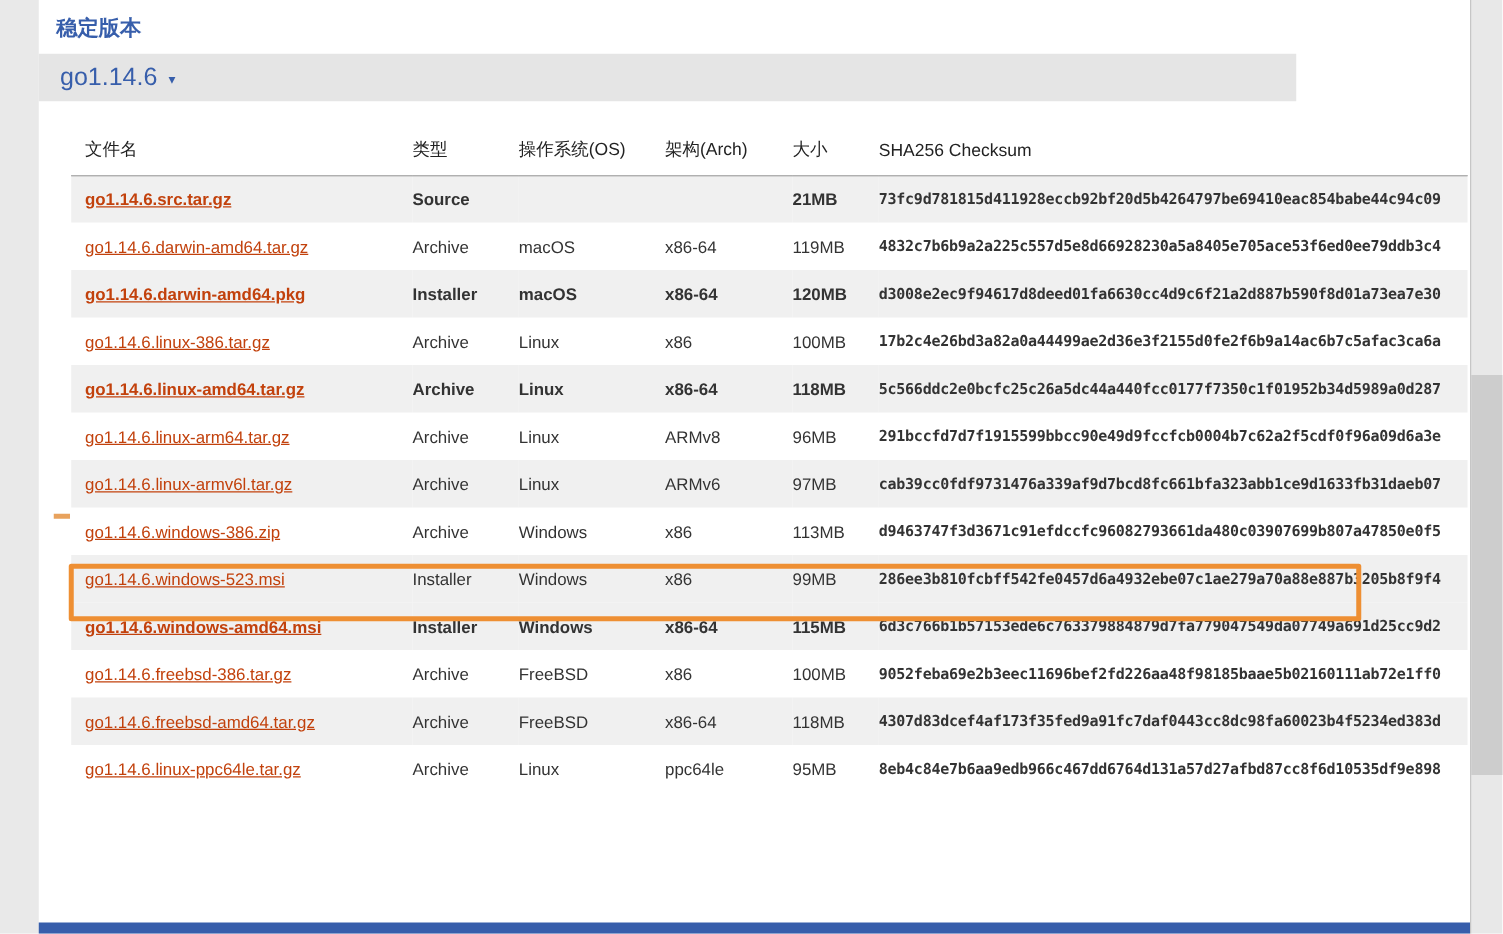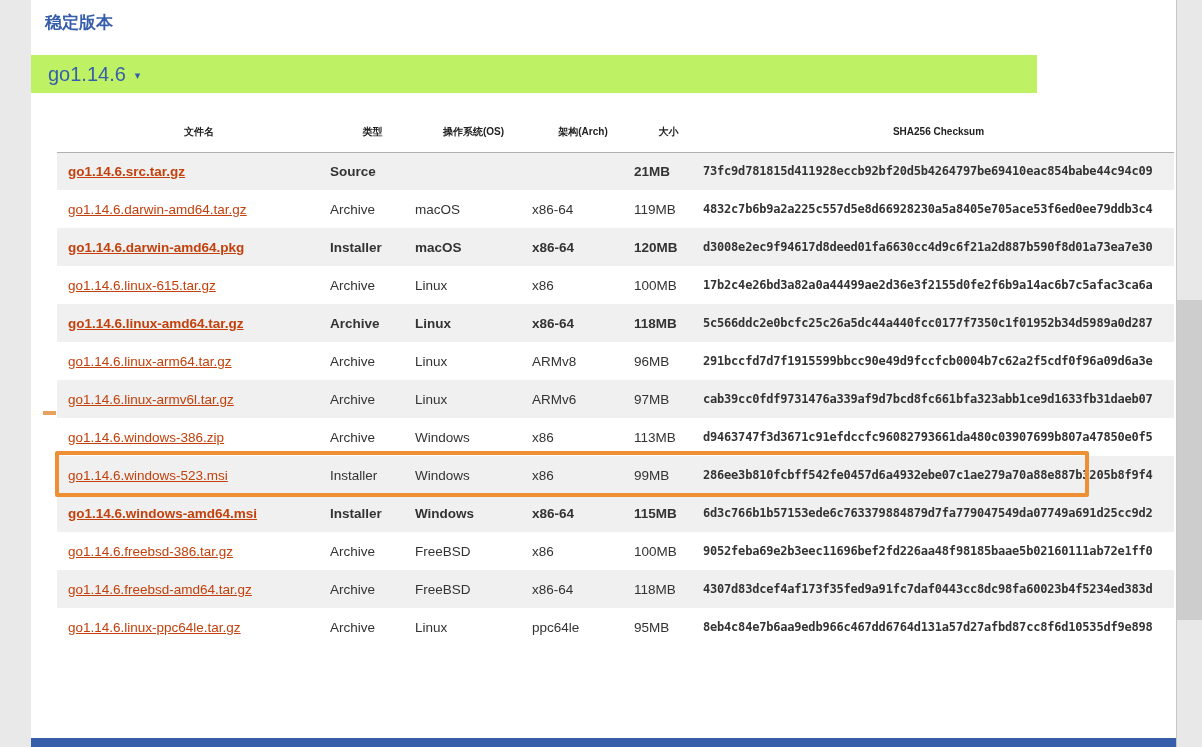--- a/index.html
+++ b/index.html
@@ -9,31 +9,31 @@
     background:#ffffff;
     font-family:"Liberation Sans","DejaVu Sans",sans-serif;
     color:#333;
   }
   .left-gutter { position:absolute; left:0; top:0; width:31px; height:747px; background:#e9e9e9; }
   .content { position:absolute; left:31px; top:0; width:1006px; padding-top:12px; }
   .page-title {
     margin:0 0 0 14px; font-size:17px; font-weight:bold; color:#375eab; line-height:21px;
   }
   .version-bar {
-    margin-top:22px; height:38px; background:#bef264; display:flex; align-items:center;
+    margin-top:10px; height:38px; background:#e5e5e5; display:flex; align-items:center;
     cursor:pointer;
   }
   .version-bar .version-label { margin-left:17px; font-size:20px; color:#375eab; }
   .version-bar .caret { margin-left:9px; font-size:11px; color:#375eab; padding-top:2px; }
 
   table.dl { border-collapse:collapse; table-layout:fixed; margin:19px 0 0 26px; width:1117px; }
   col.c-file { width:273px; } col.c-type { width:85px; } col.c-os { width:117px; }
   col.c-arch { width:102px; } col.c-size { width:69px; } col.c-sum { width:auto; }
   thead th {
-    text-align:center; font-size:10px; font-weight:bold; color:#222;
+    text-align:left; font-size:14px; font-weight:normal; color:#222;
     height:40px; vertical-align:middle; border-bottom:1px solid #b0b0b0; padding:0;
   }
   thead th:first-child { padding-left:11px; }
   tbody td { height:38px; vertical-align:middle; padding:0; font-size:13.5px; color:#333; }
   tbody td.col-file { padding-left:11px; }
   tbody tr.striped { background:#f0f0f0; }
   tbody tr.featured td, tbody tr.featured a { font-weight:bold; }
   td.col-file a { color:#c2410c; text-decoration:underline; font-size:13.5px; cursor:pointer; }
   td.col-sum { font-family:"DejaVu Sans Mono","Liberation Mono",monospace; font-size:12px; color:#333; letter-spacing:-0.2px;font-weight:bold; }
 
@@ -101,21 +101,21 @@
         </tr>
         <tr class="striped featured">
           <td class="col-file"><a href="#">go1.14.6.darwin-amd64.pkg</a></td>
           <td>Installer</td>
           <td>macOS</td>
           <td>x86-64</td>
           <td>120MB</td>
           <td class="col-sum">d3008e2ec9f94617d8deed01fa6630cc4d9c6f21a2d887b590f8d01a73ea7e30</td>
         </tr>
         <tr>
-          <td class="col-file"><a href="#">go1.14.6.linux-615.tar.gz</a></td>
+          <td class="col-file"><a href="#">go1.14.6.linux-386.tar.gz</a></td>
           <td>Archive</td>
           <td>Linux</td>
           <td>x86</td>
           <td>100MB</td>
           <td class="col-sum">17b2c4e26bd3a82a0a44499ae2d36e3f2155d0fe2f6b9a14ac6b7c5afac3ca6a</td>
         </tr>
         <tr class="striped featured">
           <td class="col-file"><a href="#">go1.14.6.linux-amd64.tar.gz</a></td>
           <td>Archive</td>
           <td>Linux</td>

